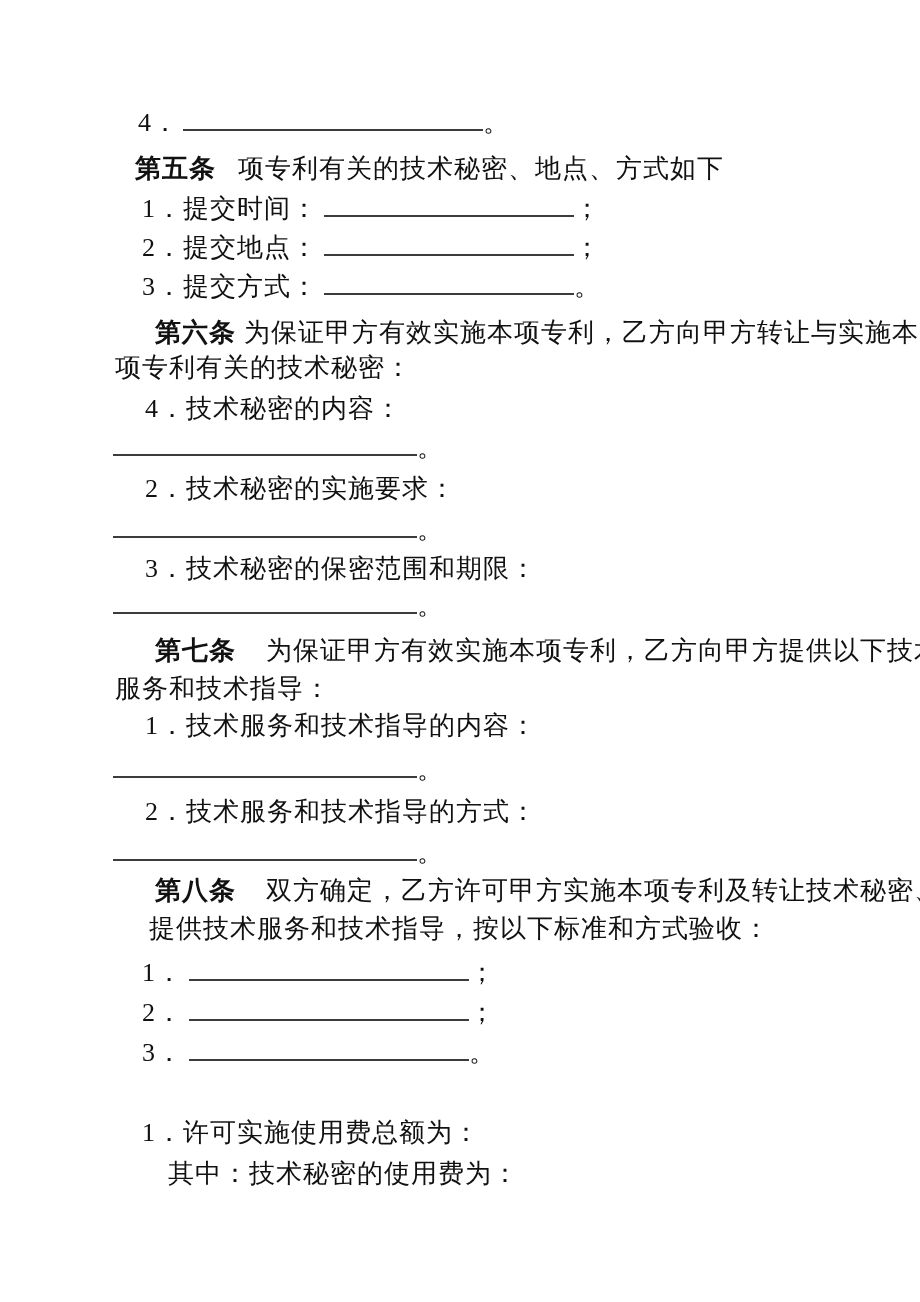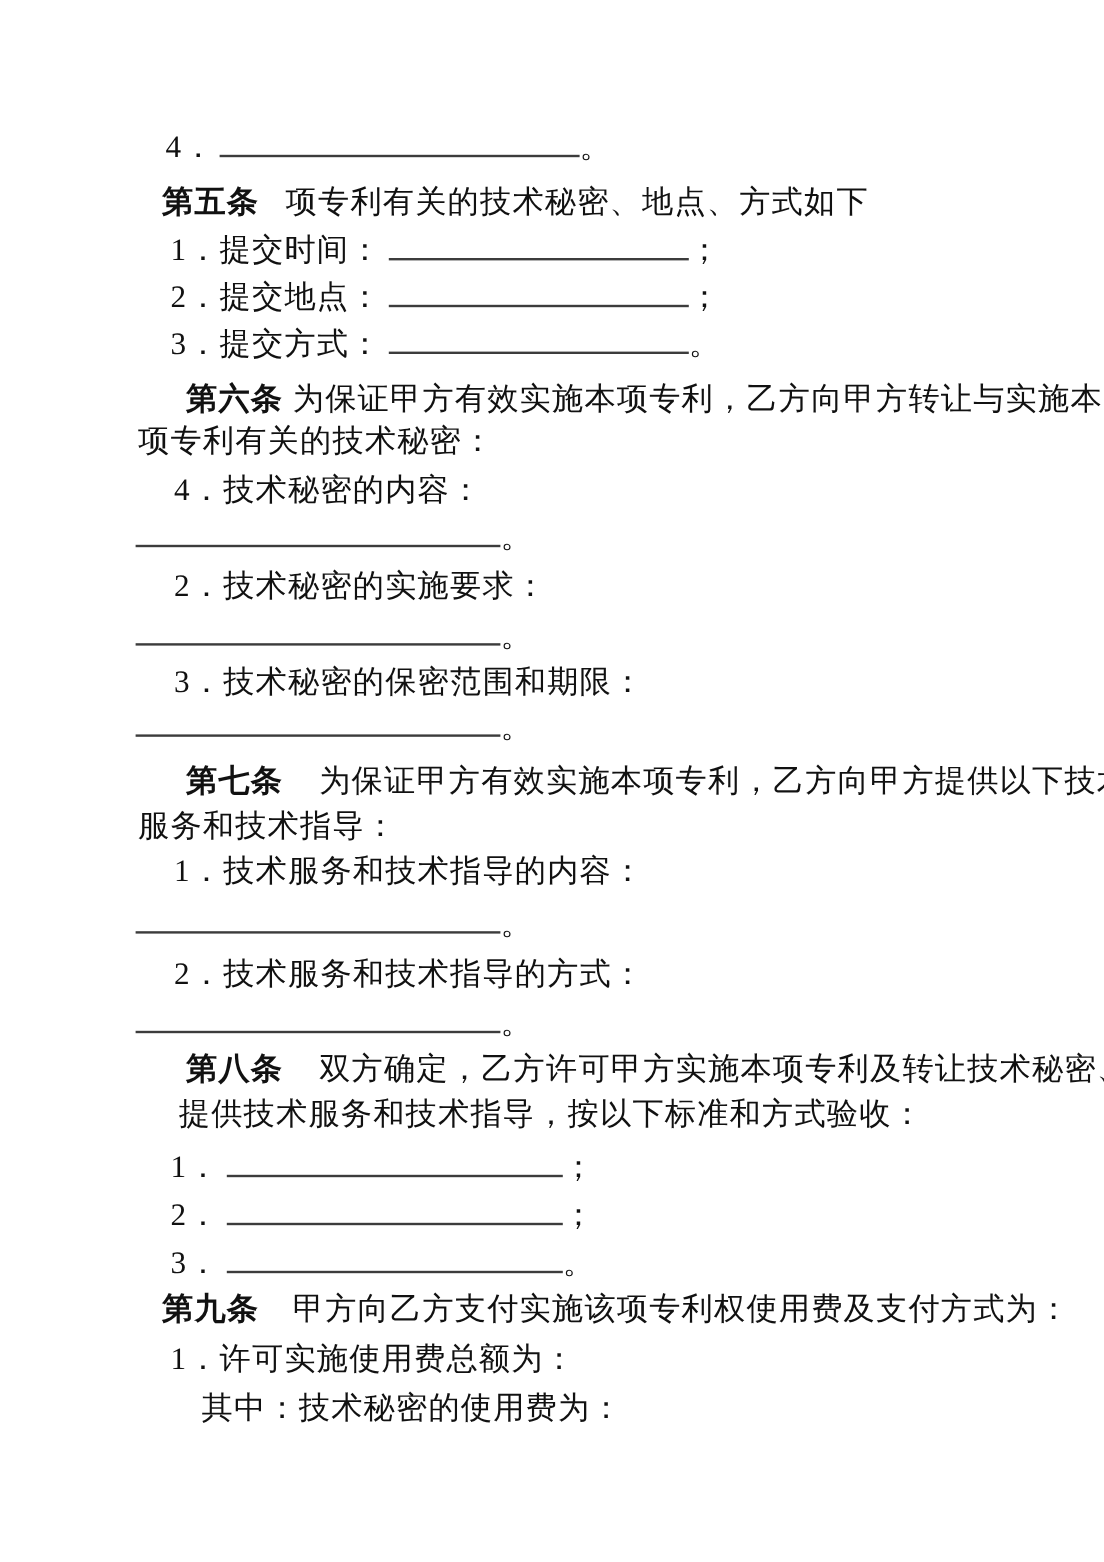--- a/index.html
+++ b/index.html
@@ -61,16 +61,15 @@
     <div class="doc-line" style="top: 671px; left: 115px;"><span class="t-text">服务和技术指导：</span></div>
     <div class="doc-line" style="top: 708px; left: 145px; text-align: right;"><span class="t-text">1．技术服务和技术指导的内容：</span></div>
     <div class="doc-line" style="top: 752px; left: 113px;"><span class="t-fill" style="width: 304px;"></span><span class="t-text">。</span></div>
     <div class="doc-line" style="top: 794px; left: 145px;"><span class="t-text">2．技术服务和技术指导的方式：</span></div>
     <div class="doc-line" style="top: 835px; left: 113px;"><span class="t-fill" style="width: 304px;"></span><span class="t-text">。</span></div>
     <div class="doc-line" style="top: 873px; left: 155px;"><span class="t-text t-bold">第八条</span><span class="t-gap" style="width: 30px;"></span><span class="t-text">双方确定，乙方许可甲方实施本项专利及转让技术秘密、</span></div>
     <div class="doc-line" style="top: 911px; left: 101px; margin-left: 48px;"><span class="t-text">提供技术服务和技术指导，按以下标准和方式验收：</span></div>
     <div class="doc-line" style="top: 955px; left: 142px;"><span class="t-text">1．</span><span class="t-gap" style="width: 6px;"></span><span class="t-fill" style="width: 280px;"></span><span class="t-text">；</span></div>
     <div class="doc-line" style="top: 995px; left: 142px;"><span class="t-text">2．</span><span class="t-gap" style="width: 6px;"></span><span class="t-fill" style="width: 280px;"></span><span class="t-text">；</span></div>
     <div class="doc-line" style="top: 1035px; left: 142px;"><span class="t-text">3．</span><span class="t-gap" style="width: 6px;"></span><span class="t-fill" style="width: 280px;"></span><span class="t-text">。</span></div>
-    <div class="doc-line" style="top: 1073px; left: 135px;"><span class="t-text t-bold">第九条</span><span class="t-gap" style="width: 28px;"></span><span class="t-text">甲方向乙方支付实施该项专利权使用费及支付方式为：</span></div>
     <div class="doc-line" style="top: 1115px; left: 142px;"><span class="t-text">1．许可实施使用费总额为：</span></div>
     <div class="doc-line" style="top: 1156px; left: 168px; text-align: right;"><span class="t-text">其中：技术秘密的使用费为：</span></div>
   </div>
 
 </body></html>

